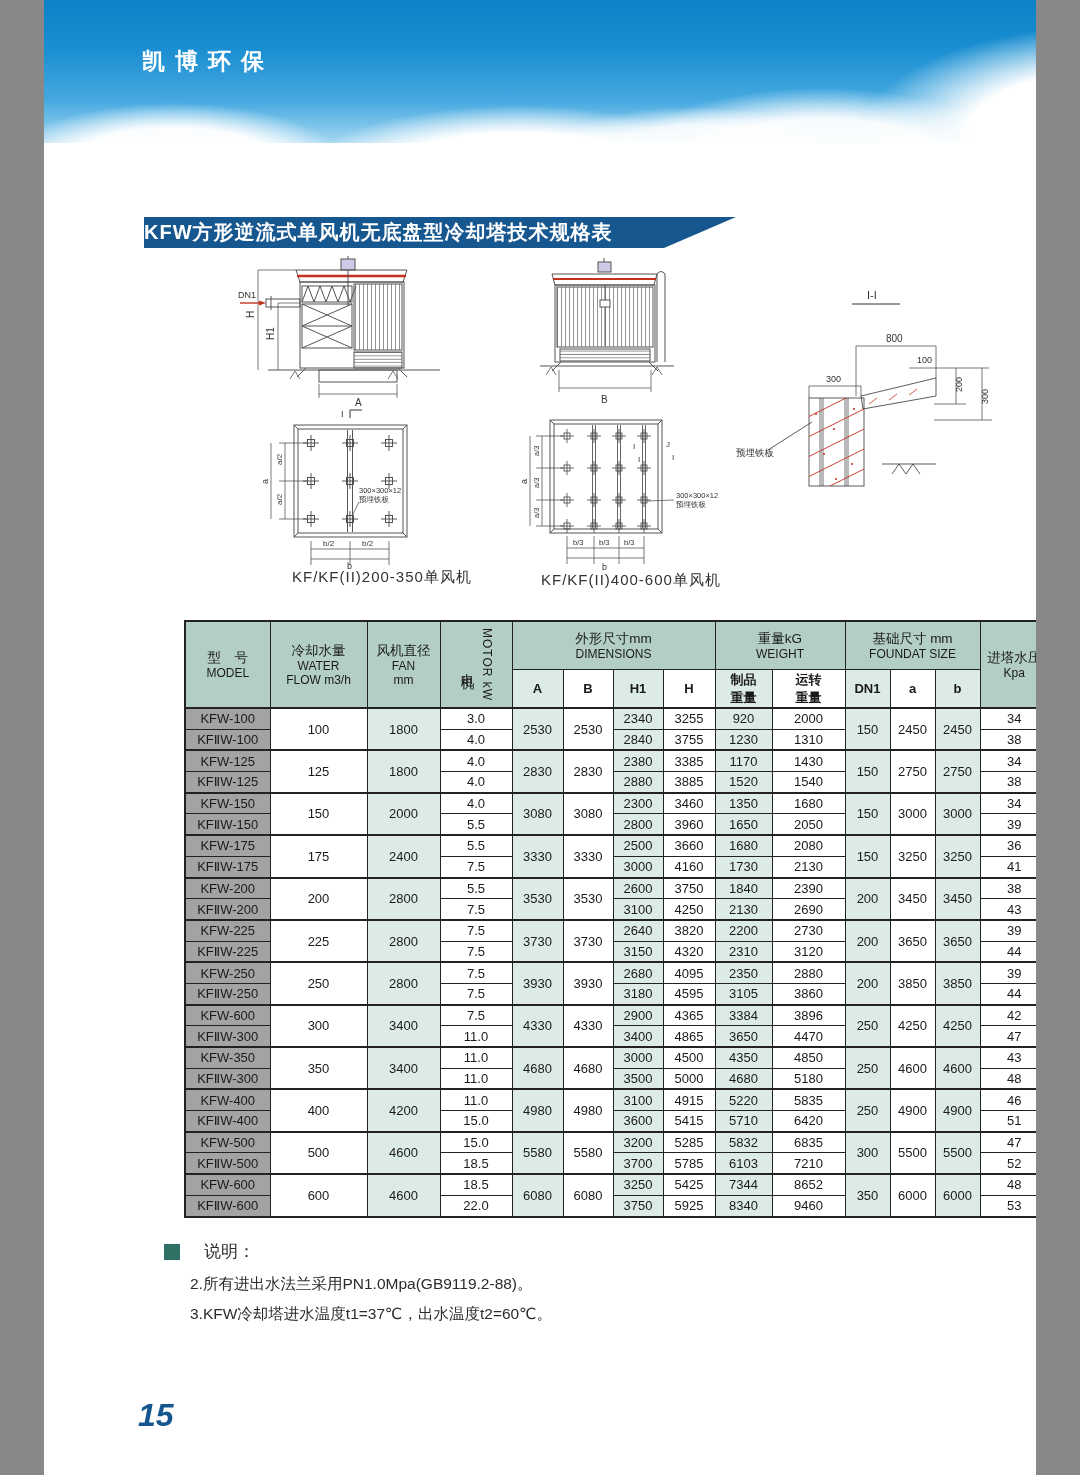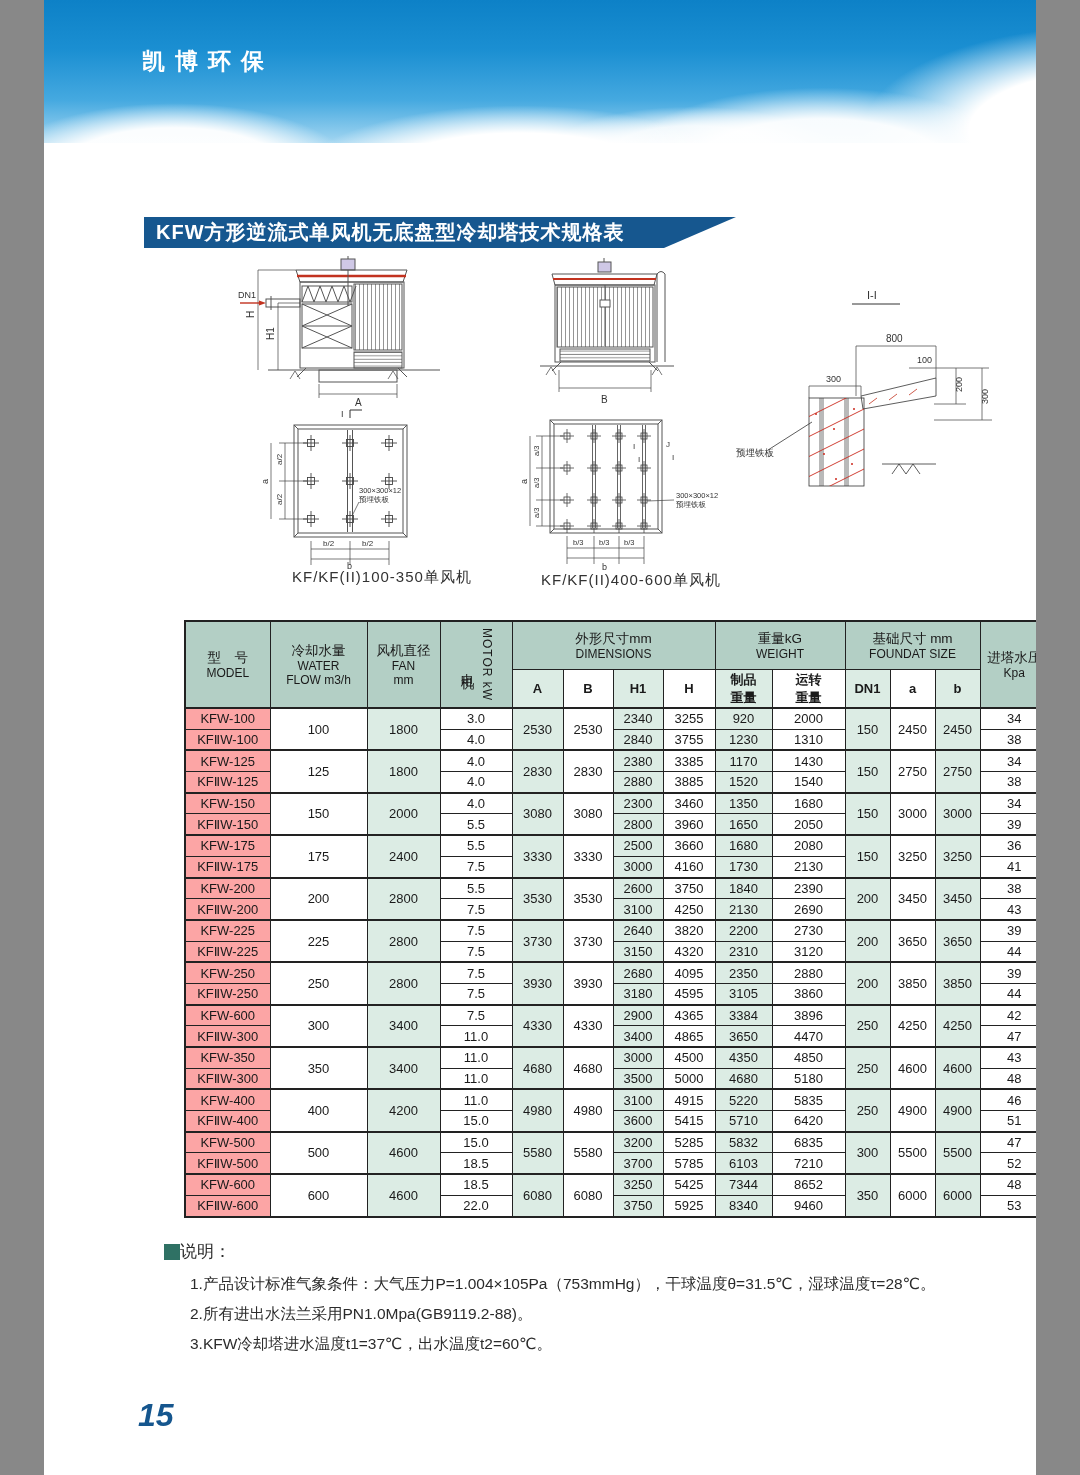--- a/index.html
+++ b/index.html
@@ -13,49 +13,49 @@
       radial-gradient(ellipse 330px 115px at 44% 130%, #fff 46%, rgba(255,255,255,0) 70%),
       radial-gradient(ellipse 300px 120px at 72% 120%, rgba(255,255,255,.95) 44%, rgba(255,255,255,0) 70%),
       radial-gradient(ellipse 380px 160px at 99% 92%, #fff 38%, rgba(255,255,255,0) 66%),
       radial-gradient(ellipse 200px 60px at 60% 104%, rgba(255,255,255,.85) 38%, rgba(255,255,255,0) 70%),
       linear-gradient(180deg,#0d81c7 0%,#1b8fd2 35%,#45a9e0 70%,#a3d6f1 100%);}
   .brand{position:absolute;top:46px;left:98px;color:#fff;font-size:23px;font-weight:bold;letter-spacing:10px;}
 
   
   .title-bar{position:absolute;top:217px;left:100px;width:592px;height:31px;background:#16578f;
     clip-path:polygon(0 0,100% 0,calc(100% - 72px) 100%,0 100%);
-    color:#fff;font-size:20px;font-weight:bold;line-height:31px;padding-left:12px;letter-spacing:1px;box-sizing:border-box;}
+    color:#fff;font-size:20px;font-weight:bold;line-height:31px;padding-left:0;letter-spacing:1px;box-sizing:border-box;}
 
   
   .drw{position:absolute;}
   .drw text{font-family:"Liberation Sans","DejaVu Sans",sans-serif;fill:#333;}
   .cap{position:absolute;font-size:15px;color:#333;letter-spacing:1px;}
 
   
   .spec{position:absolute;top:620px;left:140px;border-collapse:collapse;table-layout:fixed;width:864px;}
   .spec th,.spec td{border:1px solid #222;text-align:center;vertical-align:middle;
     font-size:13px;color:#1a1a1a;padding:0;overflow:hidden;}
   .spec{border:2px solid #222;}
   .spec thead tr:first-child th{height:47px;}
   .spec thead tr:last-child th{height:37px;}
   .spec td{height:19.7px;}
   .spec tr.pair-start td{border-top-width:2px;}
   .hd{background:#b3cfc5;font-weight:normal;}
   .hd .zh{font-size:13.5px;line-height:16px;}
   .hd .en{font-size:12px;line-height:14px;}
-  .c-model{background:#fca5a5;}
+  .c-model{background:#a3a3a3;}
   .c-g{background:#dcece4;}
   .c-w{background:#ffffff;}
   .motor-wrap{display:flex;align-items:center;justify-content:center;gap:4px;height:100%;}
   .vzh{writing-mode:vertical-lr;text-orientation:upright;font-size:13.5px;letter-spacing:3px;}
   .ven{writing-mode:vertical-lr;font-size:12px;letter-spacing:1px;}
 
   
   .notes{position:absolute;top:1240px;left:120px;width:900px;color:#2b2b2b;}
-  .notes-head{display:flex;align-items:center;gap:0;font-size:17px;}
+  .notes-head{display:flex;align-items:center;gap:24px;font-size:17px;}
   .bullet{width:16px;height:16px;background:#2f7164;display:inline-block;}
   .note-line{margin-left:26px;margin-top:11px;font-size:15.5px;line-height:19px;}
 
   .pageno{position:absolute;top:1397px;left:94px;font-size:32px;font-weight:800;color:#15568e;font-style:italic;}
 </style>
 </head>
 <body>
 
 <div class="page">
 
@@ -391,21 +391,21 @@
     <text x="17" y="112" font-size="7.5" transform="rotate(-90 17 112)">a/3</text>
     <text x="5" y="78" font-size="9" transform="rotate(-90 5 78)">a</text>
     <text x="51" y="139" font-size="7.5">b/3</text>
     <text x="77" y="139" font-size="7.5">b/3</text>
     <text x="102" y="139" font-size="7.5">b/3</text>
     <text x="80" y="164" font-size="9">b</text>
     <text x="154" y="92" font-size="7.5">300×300×12</text>
     <text x="154" y="101" font-size="7.5">预埋铁板</text>
   </svg>
 
-  <div class="cap" style="left:248px;top:568px">KF/KF(II)100-350单风机</div>
+  <div class="cap" style="left:248px;top:568px">KF/KF(II)200-350单风机</div>
   <div class="cap" style="left:497px;top:571px">KF/KF(II)400-600单风机</div>
 
   <table class="spec">
     <colgroup>
       <col style="width:85px">
         <col style="width:97px">
         <col style="width:73px">
         <col style="width:72px">
       <col style="width:51px">
         <col style="width:50px">
@@ -777,19 +777,18 @@
           <td class="c-w">53</td>
         </tr>
       </tbody>
   </table>
 
   <div class="notes">
     <div class="notes-head">
       <span class="bullet"></span>
       <span>说明：</span>
     </div>
-    <div class="note-line">1.产品设计标准气象条件：大气压力P=1.004×105Pa（753mmHg），干球温度θ=31.5℃，湿球温度τ=28℃。</div>
     <div class="note-line">2.所有进出水法兰采用PN1.0Mpa(GB9119.2-88)。</div>
     <div class="note-line">3.KFW冷却塔进水温度t1=37℃，出水温度t2=60℃。</div>
   </div>
 
   <div class="pageno">15</div>
 </div>
 
 </body></html>

